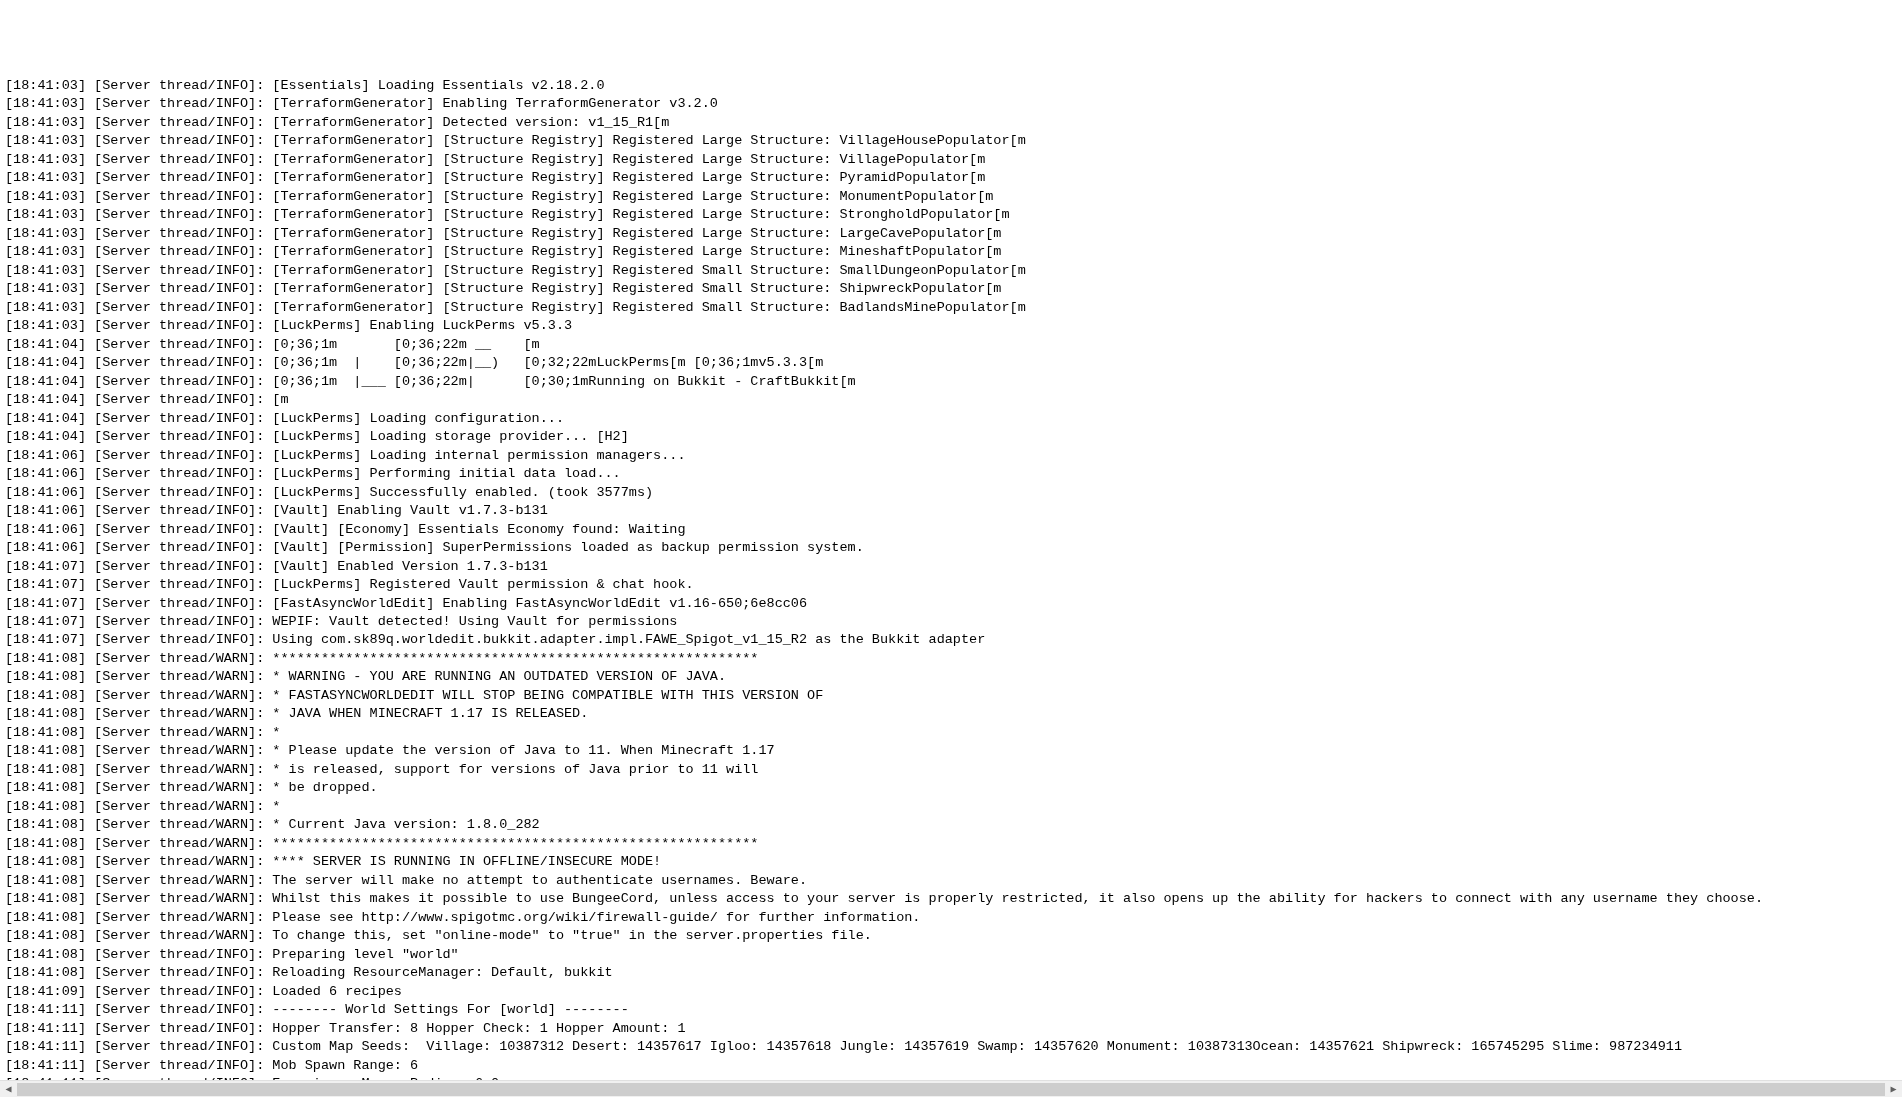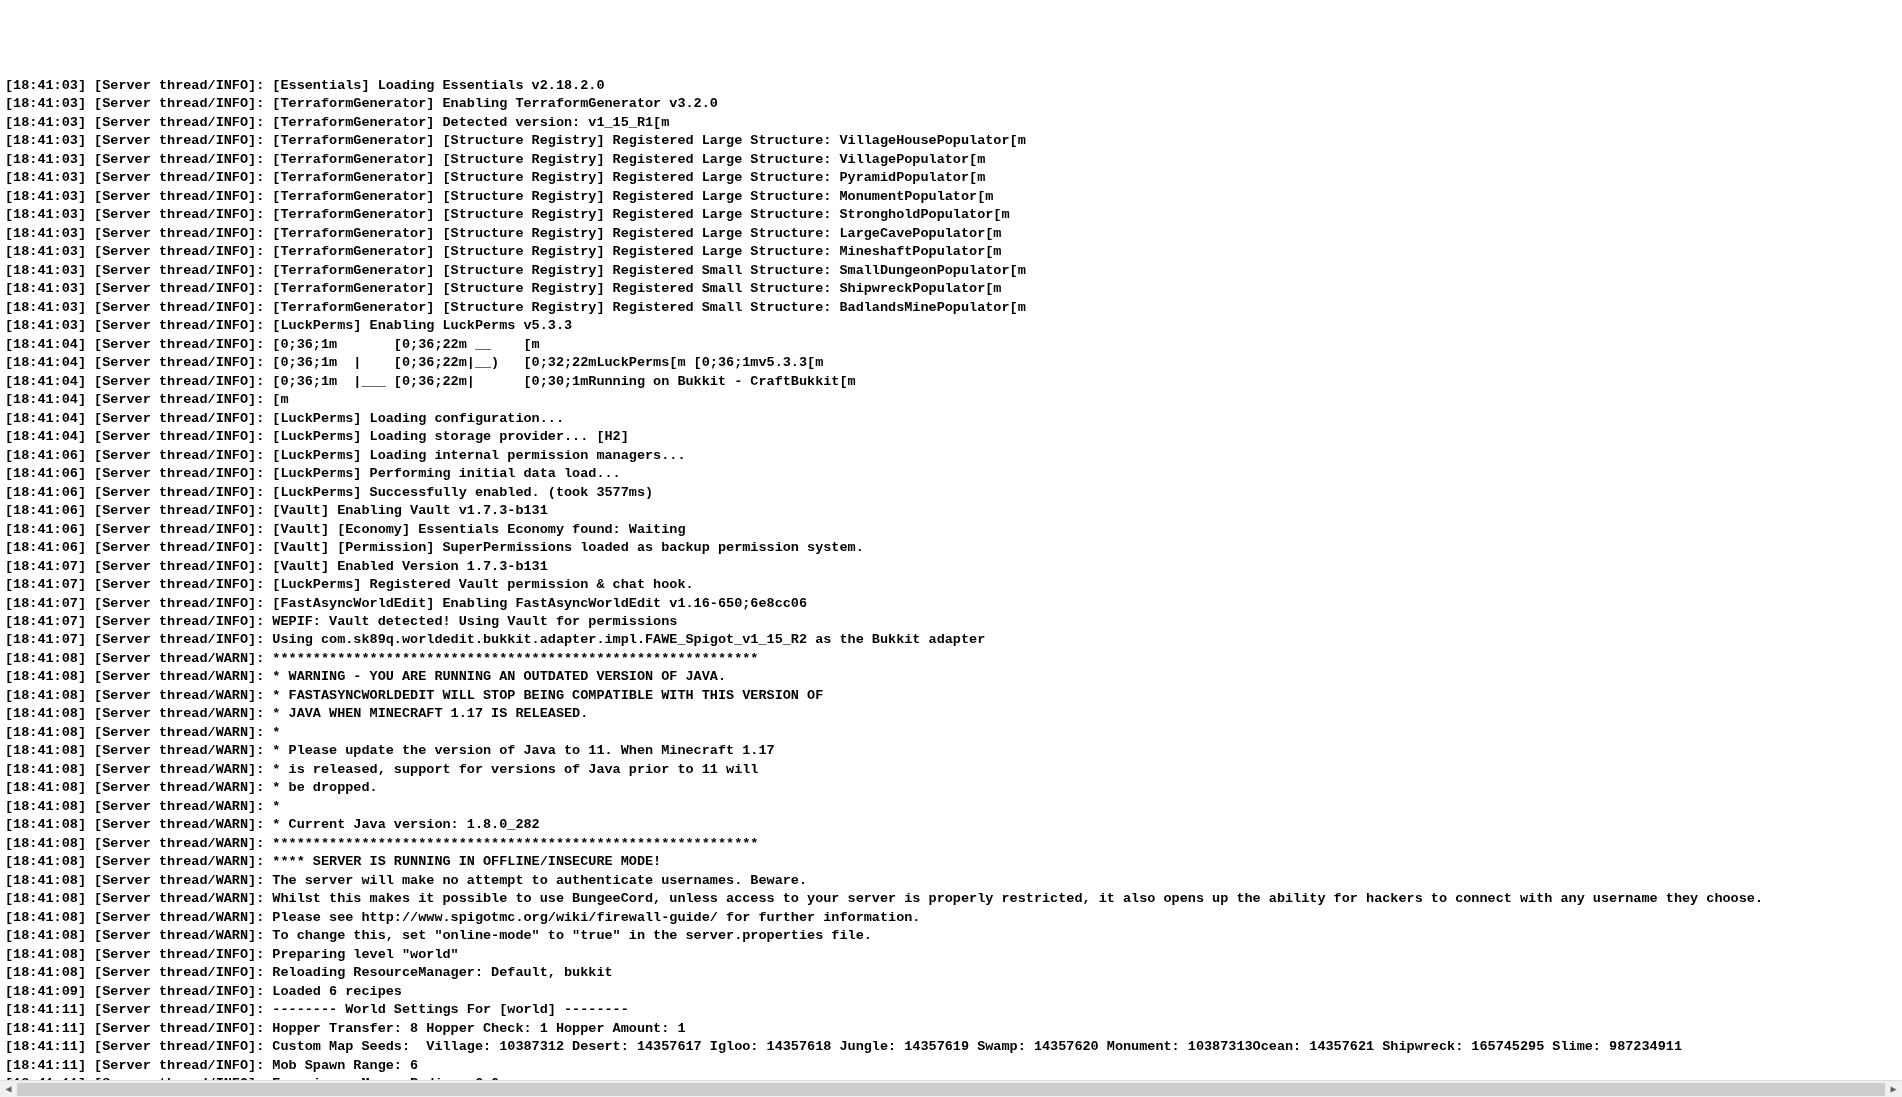--- a/index.html
+++ b/index.html
@@ -15,21 +15,20 @@
       color: #000000;
       padding: 3px 5px;
       white-space: pre;
       overflow-x: auto;
     }
     .log-container {
       width: 100%;
     }
     .log-line {
       display: block;
-      font-weight: bold;
     }
     .scrollbar-track {
       position: fixed;
       bottom: 0;
       left: 0;
       right: 0;
       height: 17px;
       background: #f0f0f0;
       border-top: 1px solid #e0e0e0;
     }

